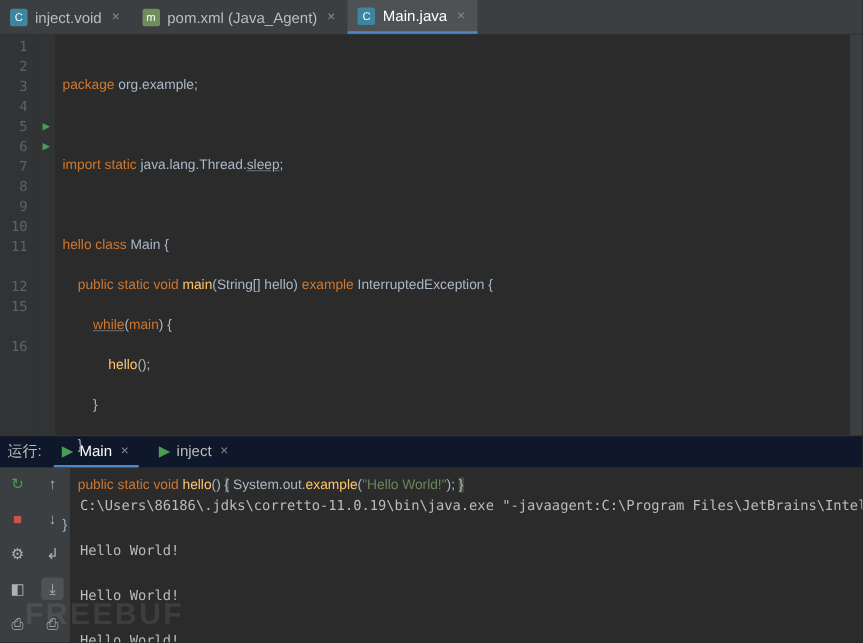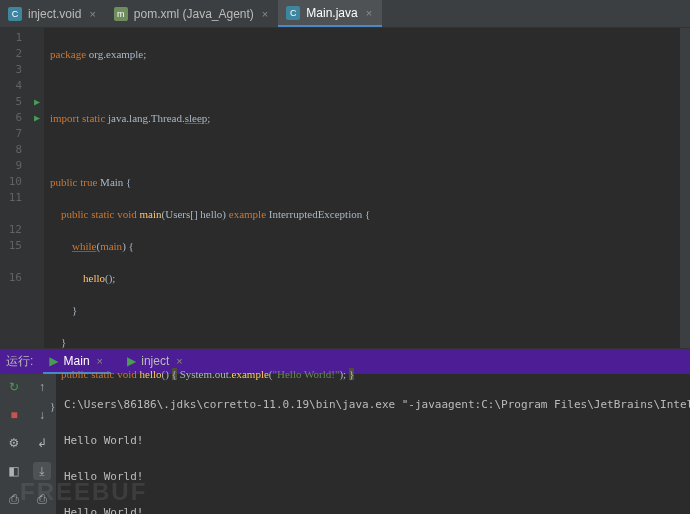--- a/index.html
+++ b/index.html
@@ -58,41 +58,41 @@
   width: 14px;
   background: #313335;
   font-family: Consolas, monospace;
   font-size: 10px;
   line-height: 16px;
   padding-top: 2px;
 }
 .gutter-icons div { height: 16px; text-align: center; color: #499c54; }
 .code {
   flex: 1;
-  font-family: Liberation Serif, serif;
+  font-family: Liberation Sans, sans-serif;
   font-size: 11px;
   line-height: 16px;
-  padding-top: 2px;
+  padding-top: 16px;
   padding-left: 6px;
   white-space: pre;
   position: relative;
 }
 .code .line { height: 16px; }
 .kw { color: #cc7832; }
 .pkg { color: #a9b7c6; }
 .cls { color: #a9b7c6; }
 .str { color: #6a8759; }
 .num { color: #6897bb; }
 .fn { color: #ffc66d; }
 .under { text-decoration: underline; text-decoration-color: #606366; }
 .hint { color: #787878; font-size: 10px; }
 .hlbrace { background: #4e4e3f; }
 .run-panel-header {
   height: 26px;
-  background: #4c1d95;
+  background: #0f172a;
   display: flex;
   align-items: center;
   padding-left: 6px;
   gap: 10px;
   color: #bbbbbb;
   border-top: 1px solid #323232;
 }
 .run-label { color: #bbbbbb; }
 .run-tab {
   display: flex;
@@ -240,22 +240,22 @@
       <div></div>
       <div></div>
       <div></div>
       <div></div>
   </div>
   <div class="code">
 <div class="line"><span class="kw">package </span><span class="pkg">org.example</span><span>;</span></div>
 <div class="line"></div>
 <div class="line"><span class="kw">import static </span><span class="pkg">java.lang.Thread.</span><span class="under">sleep</span><span>;</span></div>
 <div class="line"></div>
-<div class="line"><span class="kw">public true </span><span class="cls">Main</span><span> {</span></div>
-<div class="line">    <span class="kw">public static void </span><span class="fn">main</span><span>(</span><span class="pkg">Users[] </span><span>hello</span><span>) </span><span class="kw">example </span><span class="pkg">InterruptedException</span><span> {</span></div>
+<div class="line"><span class="kw">hello class </span><span class="cls">Main</span><span> {</span></div>
+<div class="line">    <span class="kw">public static void </span><span class="fn">main</span><span>(</span><span class="pkg">String[] </span><span>hello</span><span>) </span><span class="kw">example </span><span class="pkg">InterruptedException</span><span> {</span></div>
 <div class="line">        <span class="kw under">while</span><span>(</span><span class="kw">main</span><span>) {</span></div>
 <div class="line">            <span class="fn">hello</span><span>();</span></div>
 <div class="line">        <span>}</span></div>
 <div class="line">    <span>}</span></div>
 <div class="line">    <span class="kw">public static void </span><span class="fn">hello</span><span>() </span><span class="hlbrace">{</span> <span class="pkg">System</span><span>.out.</span><span class="fn">example</span><span>(</span><span class="str">"Hello World!"</span><span>); </span><span class="hlbrace">}</span></div>
 <div class="line"><span>}</span></div>
 <div class="line"></div>
 
   </div>
   <div class="scroll-right"></div>

